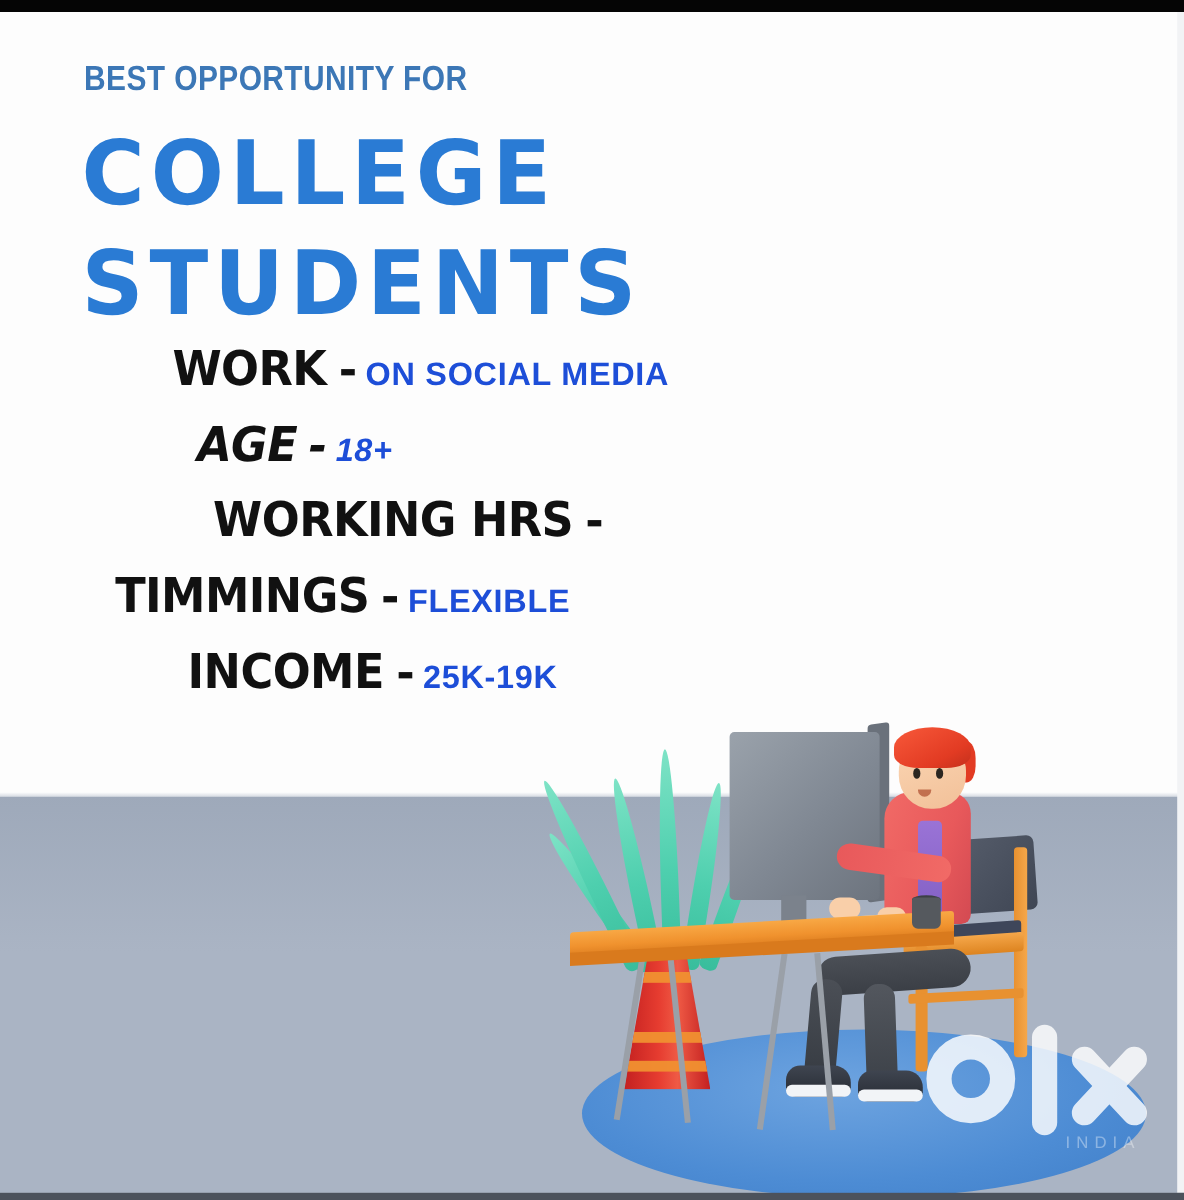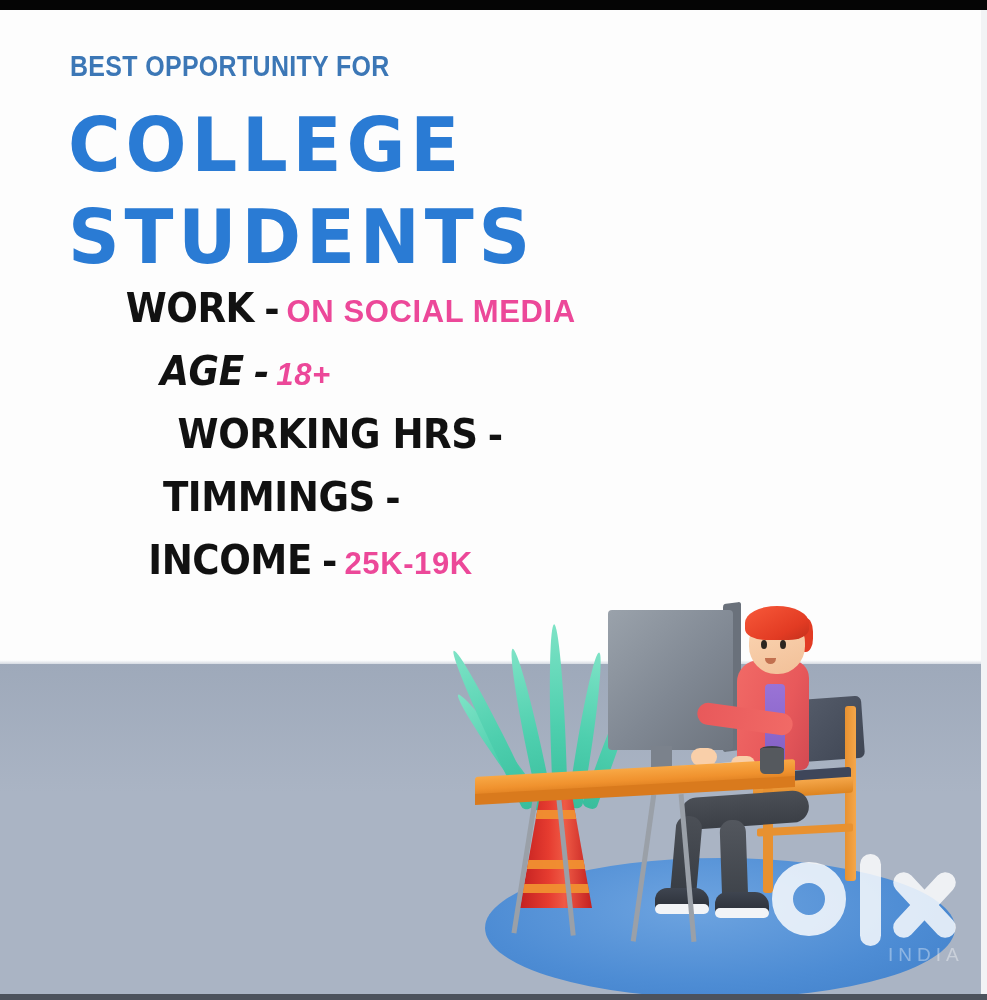--- a/index.html
+++ b/index.html
@@ -121,24 +121,24 @@
     transform-origin: right center;
   }
   .spec-dash {
     font-size: 37px;
     font-weight: bold;
     color: #111111;
     margin: 0 7px 0 10px;
     font-family: "DejaVu Sans", sans-serif;
   }
   .spec-value {
-    font-size: 31px;
+    font-size: 27px;
     font-weight: bold;
     letter-spacing: 0.6px;
-    color: #ec4899;
+    color: #1d4ed8;
     font-family: "Liberation Sans", sans-serif;
   }
 
   
   .r-work    { padding-right: 78px; }
   .r-age     { padding-right: 285px; font-style: italic; }
   .r-hrs     { padding-right: 105px; }
   .r-time    { padding-right: 215px; }
   .r-income  { padding-right: 208px; padding-left: 47px; }
 
@@ -469,21 +469,21 @@
     left: 26px; top: -4px;
     width: 21px; height: 82px;
     background: #ffffff;
     border-radius: 11px;
   }
   .wm-x span:first-child { transform: rotate(43deg); }
   .wm-x span:last-child  { transform: rotate(-43deg); }
   .wm-sub {
     position: absolute;
     left: 120px; top: 92px;
-    font-size: 19px;
+    font-size: 14px;
     letter-spacing: 5px;
     color: #ffffff;
     opacity: 0.45;
     font-family: "Liberation Sans", sans-serif;
   }
 </style>
 </head>
 <body>
 
 <div class="poster">
@@ -514,20 +514,21 @@
     </div>
 
     <div class="spec-row r-hrs">
       <span class="spec-label">WORKING HRS</span>
       <span class="spec-dash">-</span>
     </div>
 
     <div class="spec-row r-time">
       <span class="spec-label">TIMMINGS</span>
       <span class="spec-dash">-</span>
+      <span class="spec-value">FLEXIBLE</span>
     </div>
 
     <div class="spec-row r-income">
       <span class="spec-label">INCOME</span>
       <span class="spec-dash">-</span>
       <span class="spec-value">25K-19K</span>
     </div>
 
   </div>
 

